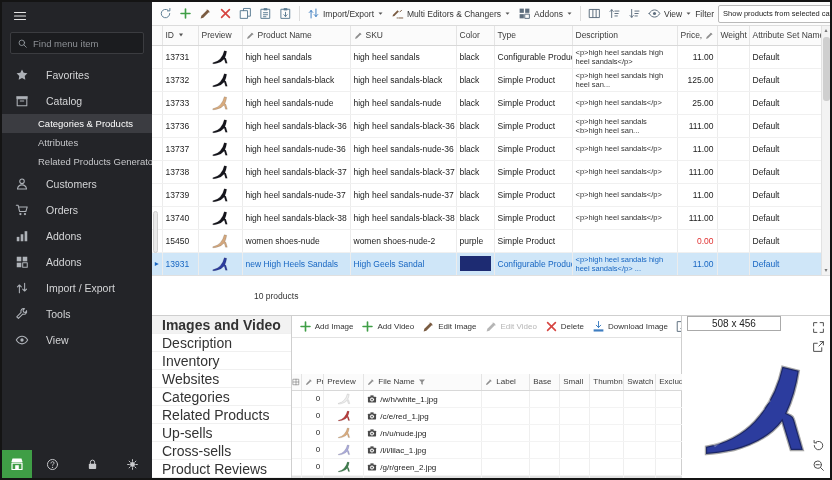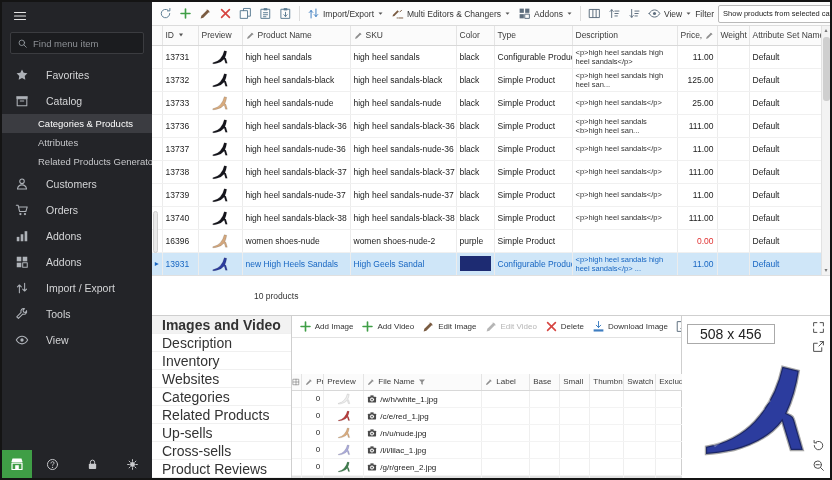--- a/index.html
+++ b/index.html
@@ -78,21 +78,21 @@
 .images td.cpr{text-align:right;}
 .images td.ccb{text-align:center;}
 .images tr.selected td{background:#e2e2e2;}
 .cam{display:inline-flex;vertical-align:-2px;margin-right:3px;color:#4a4a4a;}
 .cb{display:inline-block;width:10px;height:10px;border:1px solid #808080;background:#fff;position:relative;vertical-align:middle;cursor:pointer;}
 .cb.checked::after{content:"\2713";position:absolute;left:0;top:-2px;font-size:9px;color:#2f2f2f;}
 .img-footer{flex:1;display:flex;align-items:flex-start;justify-content:center;padding-top:4px;font-size:8.5px;color:#333;}
 
 
 .preview-panel{flex:0 0 148px;position:relative;background:#fff;overflow:hidden;}
-.size-box{position:absolute;top:8px;left:5px;border:1px solid #aaa;background:#fff;padding:1px 12px;font-size:14px;color:#222;z-index:2;}
+.size-box{position:absolute;top:0;left:5px;border:1px solid #aaa;background:#fff;padding:1px 24px;font-size:10px;color:#222;z-index:2;}
 .pp-icon{position:absolute;color:#4a4a4a;display:flex;cursor:pointer;z-index:2;}
 .pp-expand{top:5px;right:5px;}
 .pp-external{top:24px;right:5px;}
 .pp-rotate{bottom:26px;right:5px;}
 .pp-zoom{bottom:6px;right:5px;}
 .pp-image{position:absolute;left:12px;top:26px;}
 </style>
 </head>
 <body>
 
@@ -599,21 +599,21 @@
               <td>high heel sandals-black-38</td>
               <td>black</td>
               <td>Simple Product</td>
               <td class="cdesc">&lt;p&gt;high heel sandals&lt;/p&gt;</td>
               <td class="cprice">111.00</td>
               <td></td>
               <td>Default</td>
             </tr>
             <tr>
               <td class="exp-col"></td>
-              <td class="cid">16396</td>
+              <td class="cid">15450</td>
               <td class="cprev"><svg width="18" height="18" viewBox="0 0 30 30">
                   <path d="M3 26.2 Q10.5 24.8 15.2 19.8 Q20.3 14.3 22.1 6.2 L26.2 7.2 Q25.3 13.2 23.1 17.8 L24.1 18.3 Q24.8 18.6 25 19.4 L27.2 27 L24.2 27 L22 19.8 Q18.2 24.8 10 27 Q5.8 27.9 3 28 Z" fill="#d3a77d" stroke="rgba(0,0,0,0.35)" stroke-width="0.6"></path>
                 </svg></td>
               <td>women shoes-nude</td>
               <td>women shoes-nude-2</td>
               <td>purple</td>
               <td>Simple Product</td>
               <td class="cdesc"></td>
               <td class="cprice red">0.00</td>
               <td></td>

